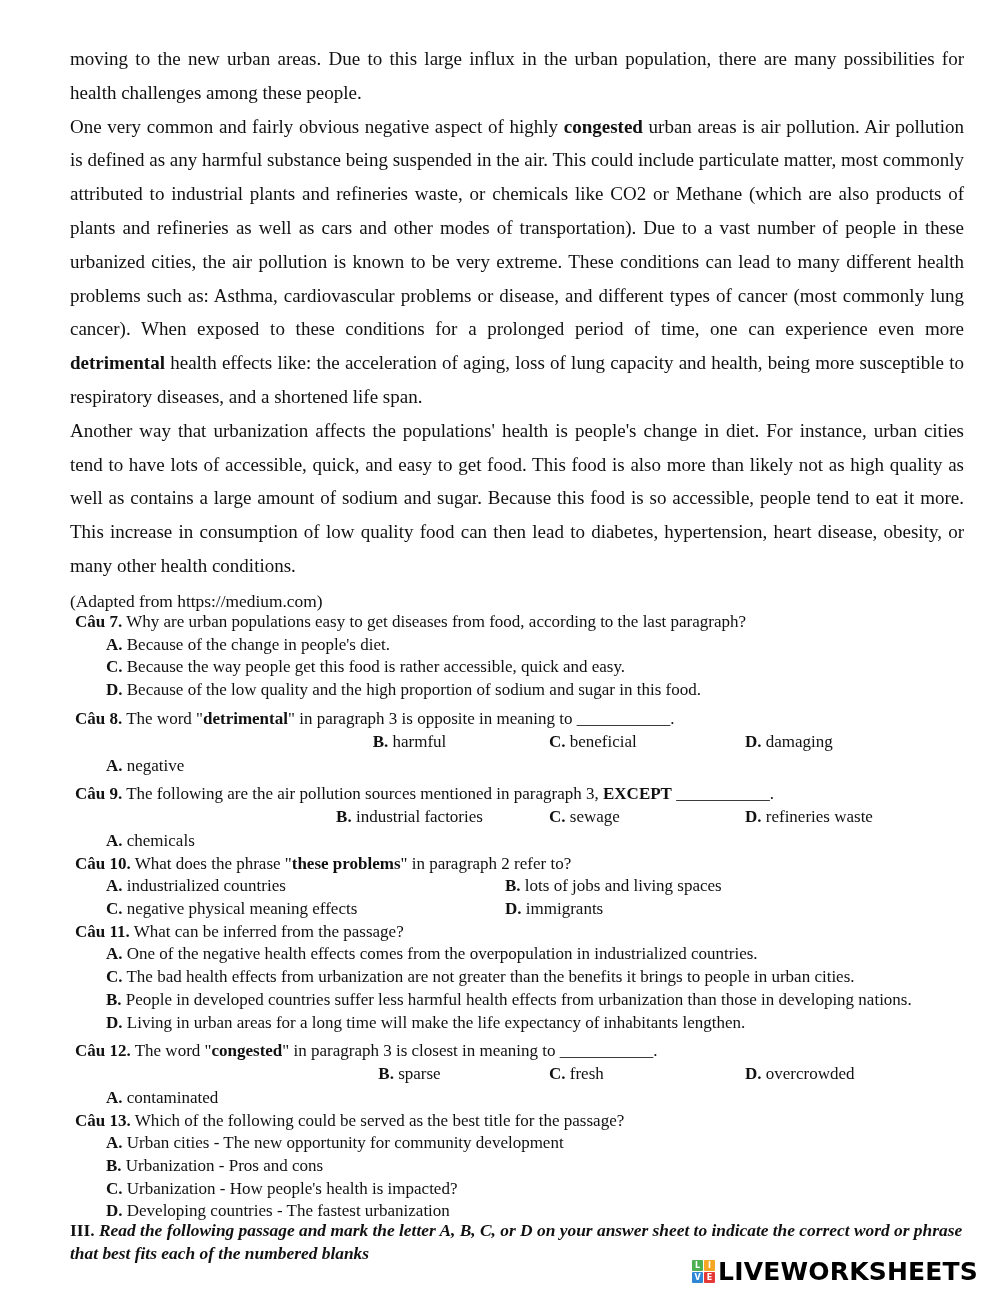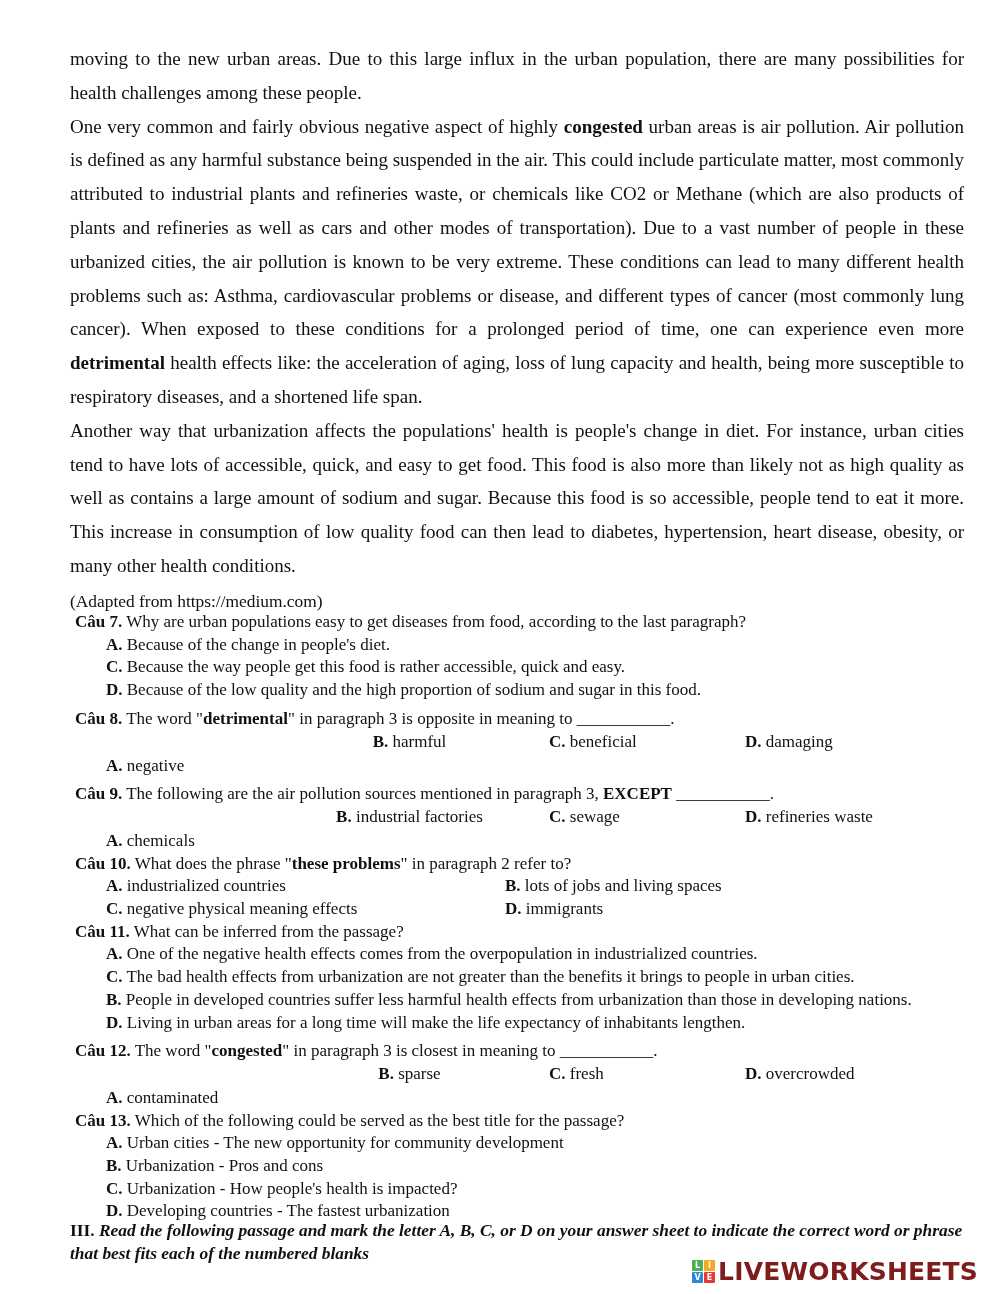--- a/index.html
+++ b/index.html
@@ -139,14 +139,14 @@
 
 <div class="section"><span class="roman">III.</span><span class="instr"> Read the following passage and mark the letter A, B, C, or D on your answer sheet to indicate the correct word or phrase that best fits each of the numbered blanks</span></div>
 
 <div class="logo">
   <div class="logo-grid">
     <span class="lg" style="background: rgb(76, 175, 80);">L</span>
     <span class="lg" style="background: rgb(245, 166, 35);">I</span>
     <span class="lg" style="background: rgb(46, 136, 214);">V</span>
     <span class="lg" style="background: rgb(229, 57, 53);">E</span>
   </div>
-  <span class="logo-text" style="color: #7f1d1d;">LIVEWORKSHEETS</span>
+  <span class="logo-text" style="color: #000000;">LIVEWORKSHEETS</span>
 </div>
 
 </body></html>

